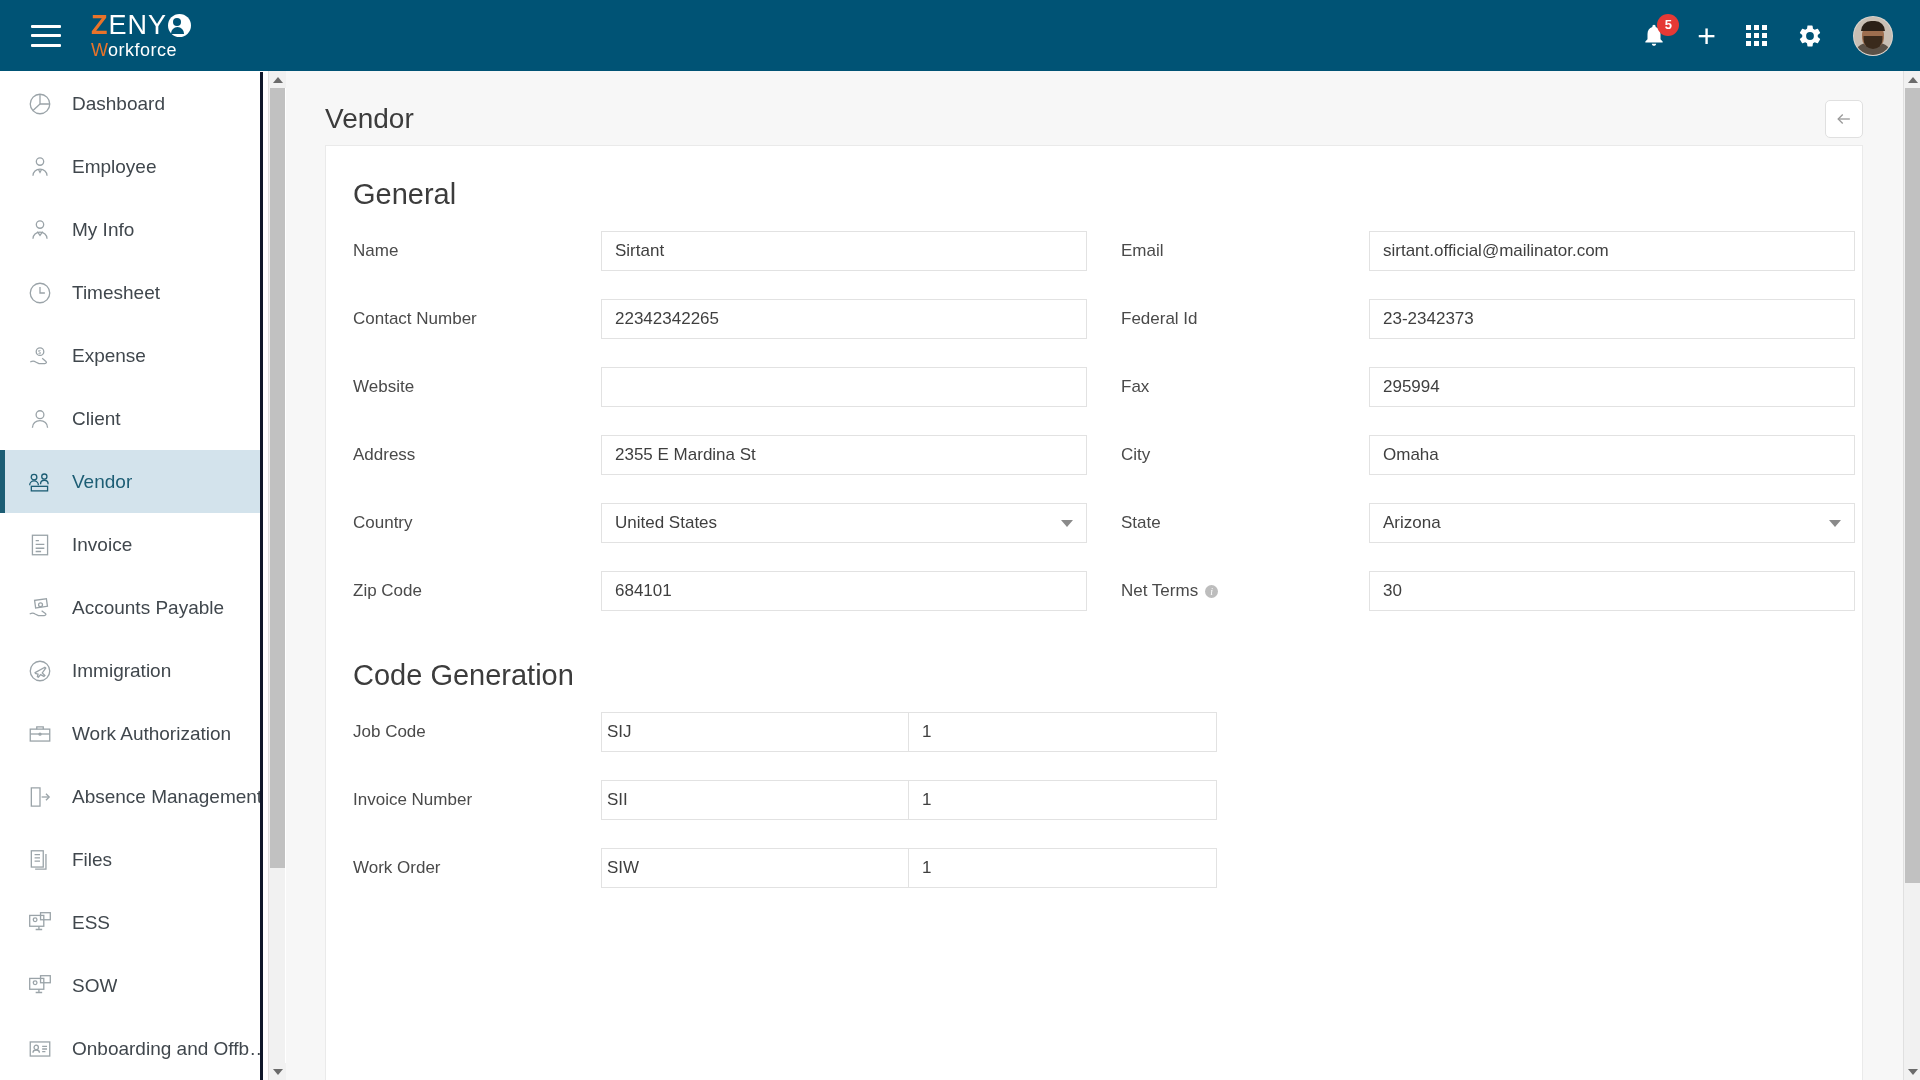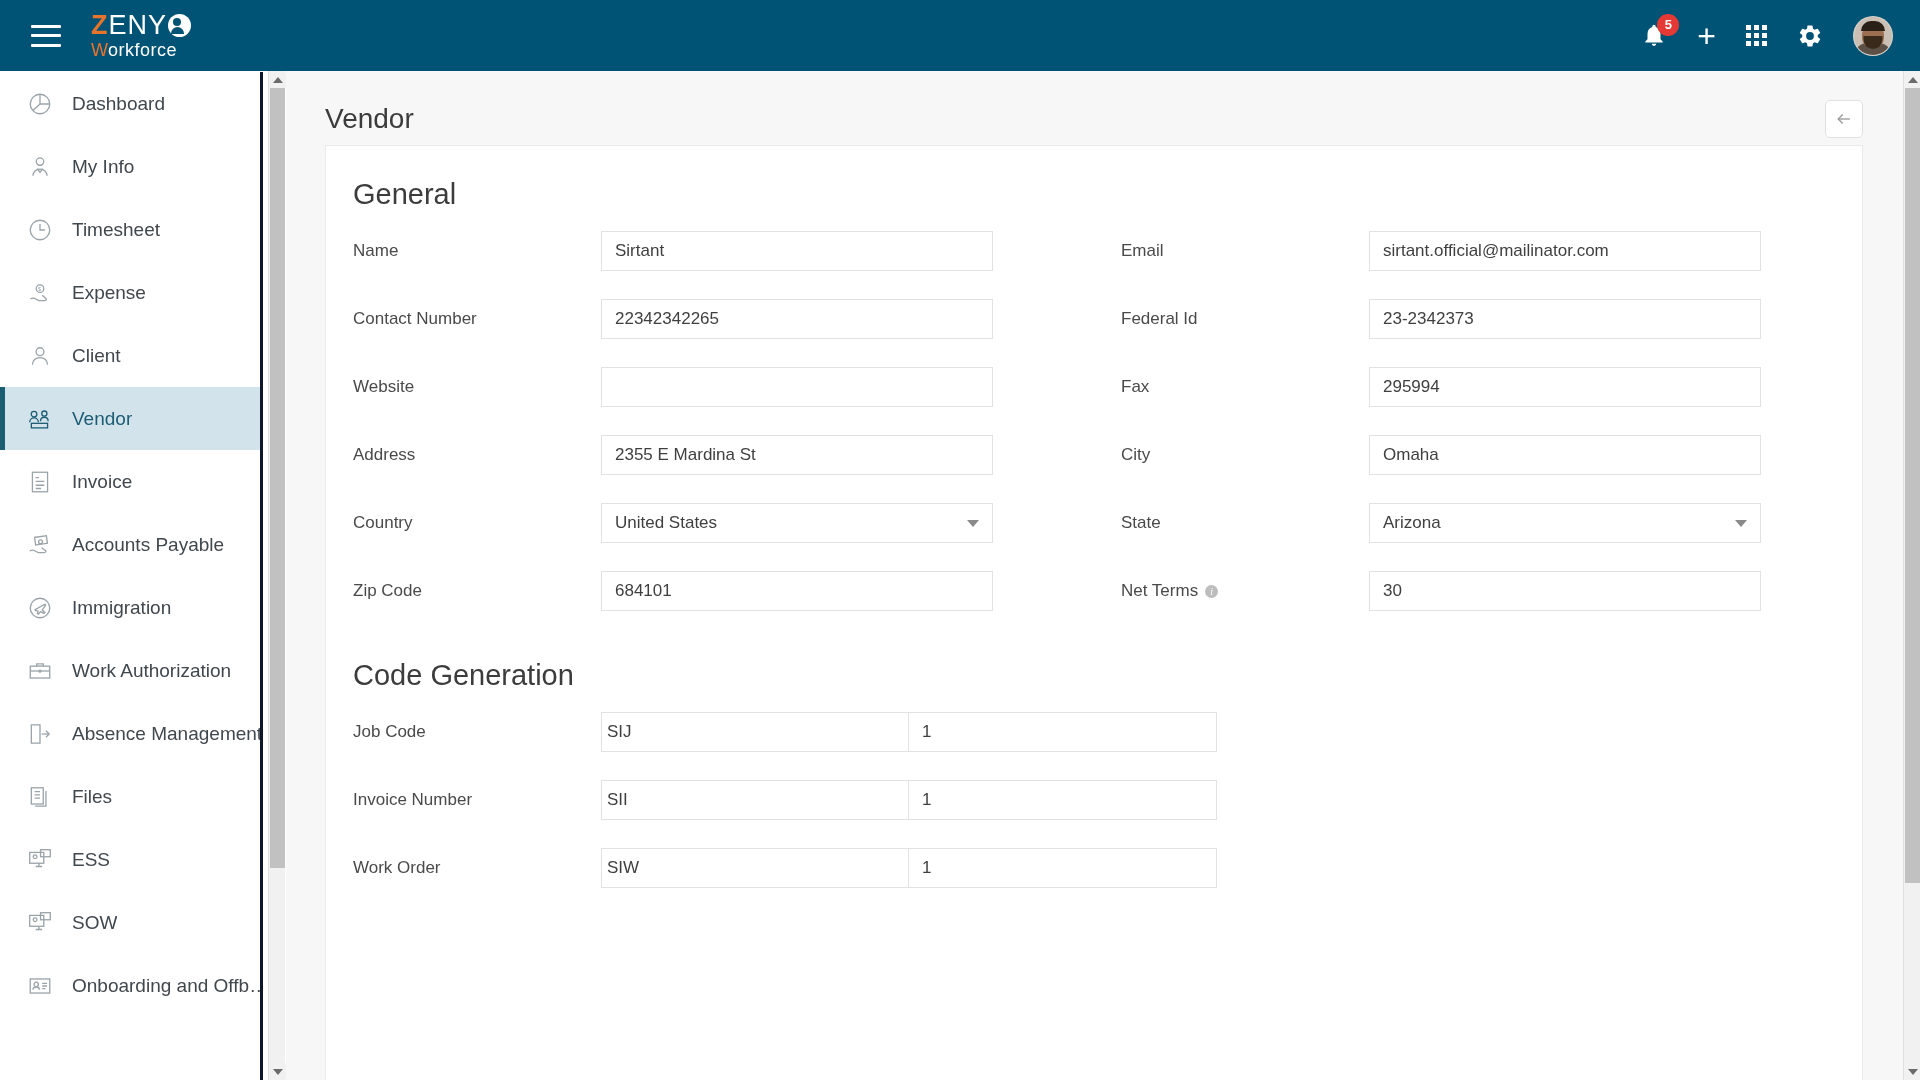--- a/index.html
+++ b/index.html
@@ -201,21 +201,21 @@
     display: flex; align-items: center; gap: 7px;
   }
   .info-icon {
     width: 13px; height: 13px; border-radius: 50%;
     background: #bdbdbd; color: #ffffff;
     font-size: 10px; line-height: 13px; text-align: center;
     font-style: italic; font-family: "Liberation Serif", serif;
     flex: none;
   }
   .ctrl {
-    width: 392px;
+    width: 486px;
     height: 40px;
     border: 1px solid #e2e2e2;
     background: #ffffff;
     display: flex; align-items: center;
     padding: 0 13px;
     font-size: 17px; color: #3f3f3f;
   }
   .ctrl.select { justify-content: space-between; cursor: pointer; }
   .sel-caret {
     width: 0; height: 0;
@@ -328,20 +328,30 @@
       <span class="nav-icon">
         <svg width="26" height="26" viewBox="0 0 24 24" fill="none" stroke="currentColor" stroke-width="1.2">
           <circle cx="12" cy="12" r="9"></circle>
             <path d="M12 3v9h9"></path>
             <path d="M12 12L5.5 18"></path>
         </svg>
       </span>
       <span class="nav-label">Dashboard</span>
     </div>
 
+    <div class="nav-item">
+      <span class="nav-icon">
+        <svg width="26" height="26" viewBox="0 0 24 24" fill="none" stroke="currentColor" stroke-width="1.2">
+          <circle cx="12" cy="7" r="3.4"></circle>
+            <path d="M5.5 20c0-3.6 2.9-6 6.5-6s6.5 2.4 6.5 6"></path>
+            <path d="M10.5 14l1.5 3 1.5-3"></path>
+        </svg>
+      </span>
+      <span class="nav-label">Employee</span>
+    </div>
 
     <div class="nav-item">
       <span class="nav-icon">
         <svg width="26" height="26" viewBox="0 0 24 24" fill="none" stroke="currentColor" stroke-width="1.2">
           <circle cx="12" cy="7" r="3.4"></circle>
             <path d="M5.5 20c0-3.6 2.9-6 6.5-6s6.5 2.4 6.5 6"></path>
             <path d="M9.5 13.5l2.5 3.5 2.5-3.5"></path>
         </svg>
       </span>
       <span class="nav-label">My Info</span>

